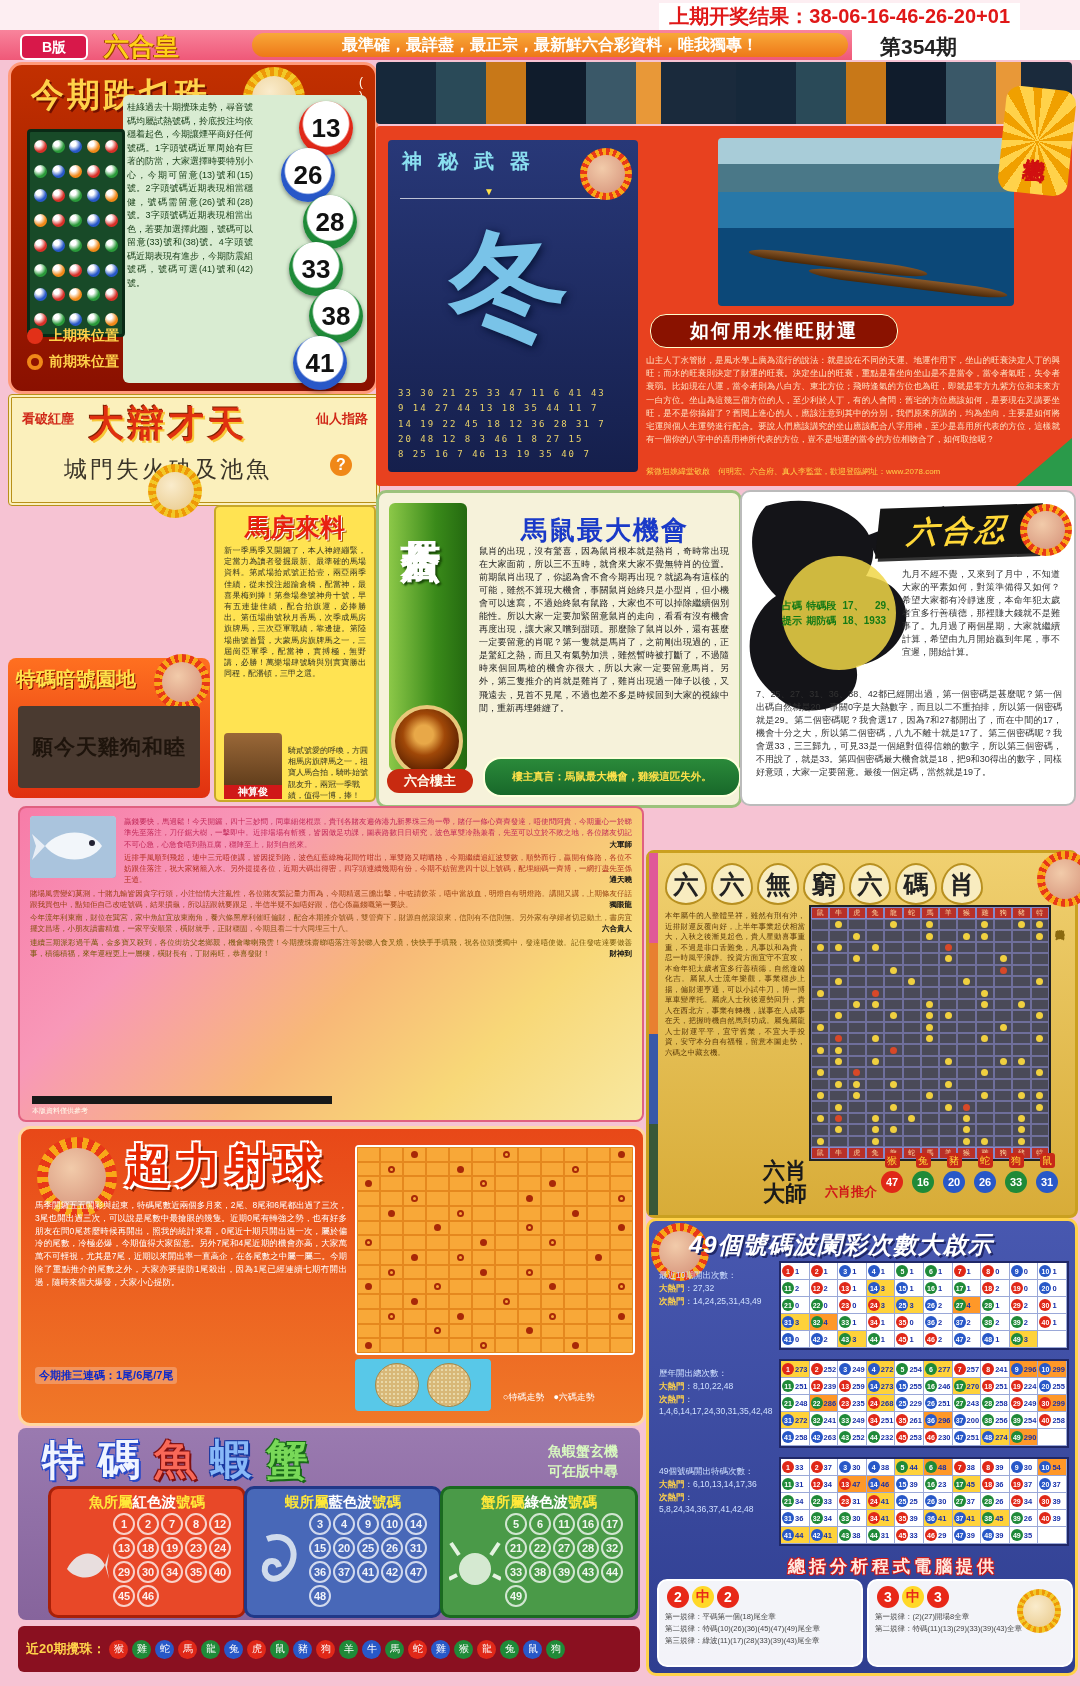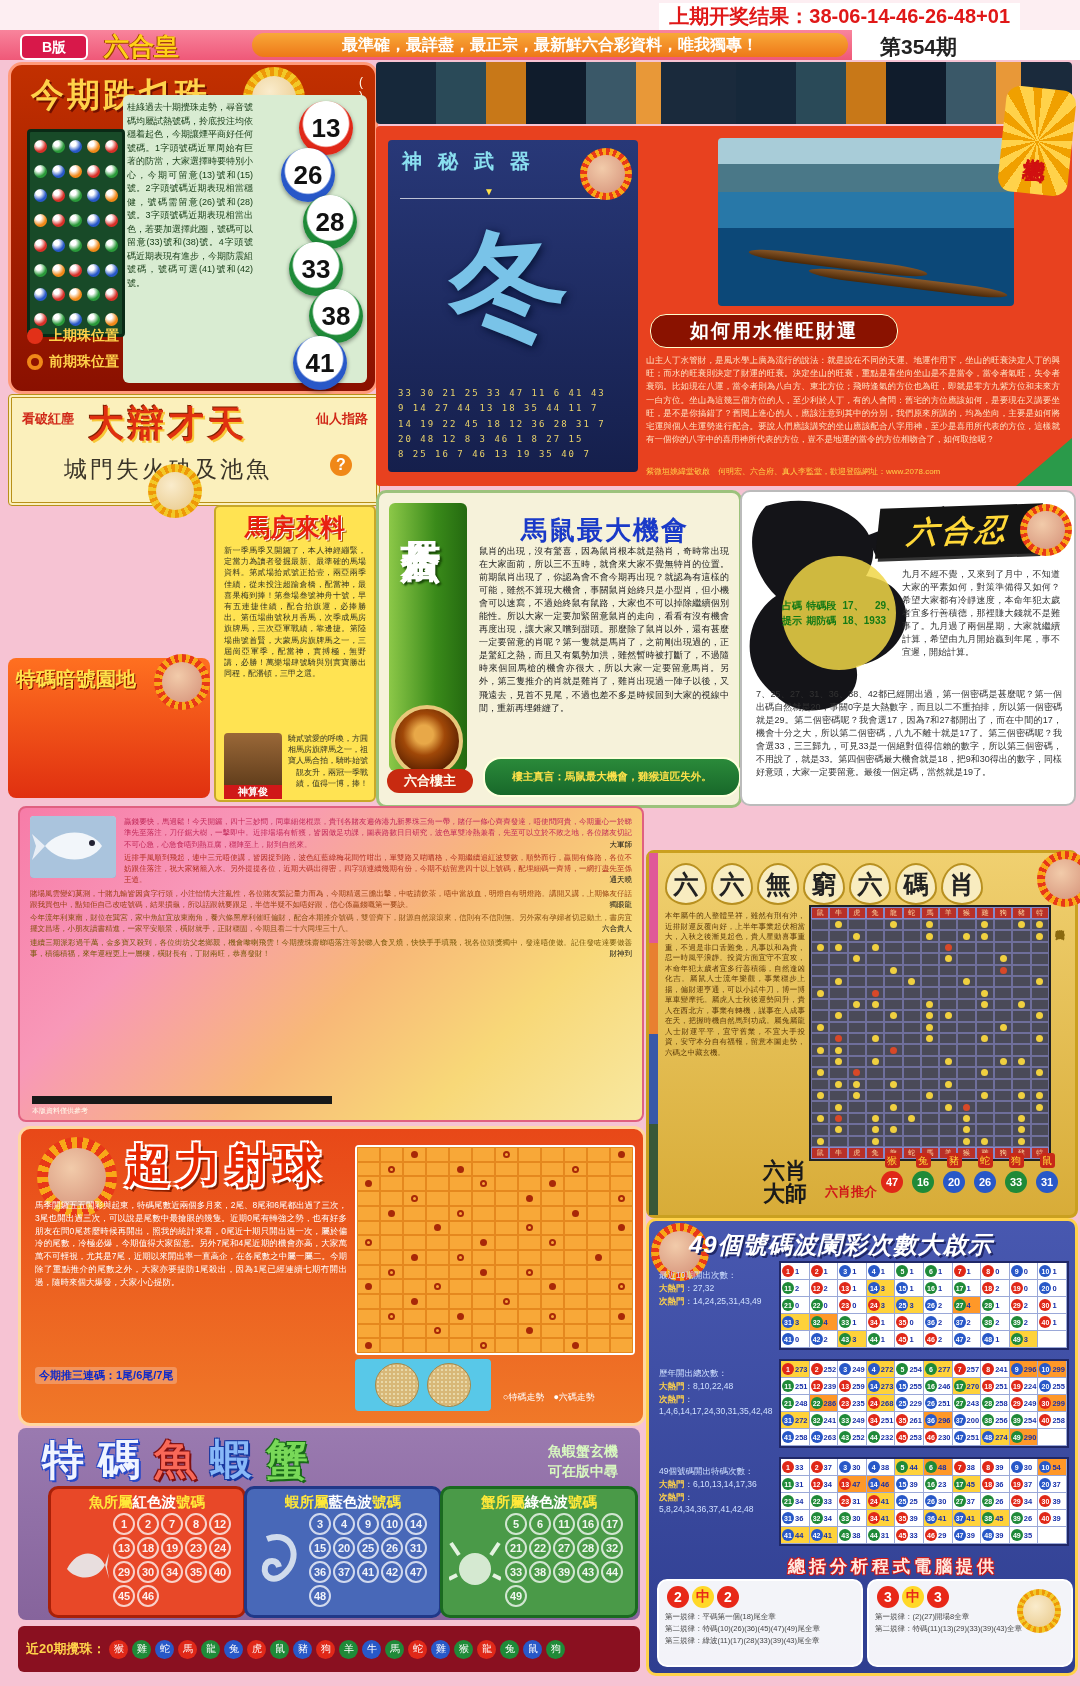--- a/index.html
+++ b/index.html
@@ -50,21 +50,21 @@
   #secret{left:8px;top:658px;width:202px;height:140px;background:linear-gradient(#ff7020,#e03010);border-radius:8px;}
   #secret-title{left:8px;top:8px;font-size:20px;font-weight:900;color:#ffe24a;text-shadow:1px 1px 0 #801000;}
   #secret-inner{left:10px;top:48px;width:182px;height:82px;background:#4a3a30;border-radius:4px;display:flex;align-items:center;justify-content:center;}
   #secret-line{color:#1e140c;font-size:21px;font-weight:bold;letter-spacing:1px;}
   
   #stable{left:214px;top:505px;width:158px;height:293px;background:#ffe352;border:2px solid #c8a828;border-radius:6px;}
   #stable-title{left:0;top:4px;width:158px;text-align:center;font-size:25px;font-weight:900;color:#e82010;text-shadow:1px 1px 0 #fff,2px 2px 0 #a86000;}
   #stable-body{left:8px;top:38px;width:142px;height:184px;color:#332;font-size:8px;line-height:1.4;text-align:justify;overflow:hidden;}
   #horse{left:8px;top:226px;width:58px;height:60px;background:linear-gradient(#9a6838,#5a3818);border-radius:4px;}
   #tipster{left:8px;top:278px;width:58px;height:14px;background:#d01818;color:#fff;font-size:10px;font-weight:bold;text-align:center;line-height:14px;}
-  #stable-body2{left:72px;top:226px;width:80px;height:62px;color:#332;font-size:8px;line-height:1.4;overflow:hidden;text-align:right;}
+  #stable-body2{left:72px;top:238px;width:80px;height:62px;color:#332;font-size:8px;line-height:1.4;overflow:hidden;}
   
   #cityphoto{left:376px;top:62px;width:696px;height:62px;background:repeating-linear-gradient(90deg,#16283a 0 60px,#2a4a58 60px 110px,#c87818 110px 150px,#101c2c 150px 210px,#3a5868 210px 260px,#e89838 260px 285px,#1a2a3c 285px 360px);border-radius:4px;}
   #redpanel{left:376px;top:126px;width:696px;height:360px;background:#e8411f;border-radius:4px;}
   #mystery{left:12px;top:14px;width:250px;height:332px;background:linear-gradient(#283878,#151f4c);border-radius:4px;}
   #mystery-title{left:14px;top:8px;color:#8ae0f0;font-size:20px;font-weight:bold;letter-spacing:16px;}
   #mystery-line{left:12px;top:58px;width:200px;border-top:1px solid rgba(255,255,255,.7);}
   #mystery-arrow{left:96px;top:46px;color:#ffe24a;font-size:10px;}
   #mystery-glyph{left:60px;top:66px;font-size:120px;font-weight:bold;color:#79c3e8;font-family:"DejaVu Serif",serif;transform:rotate(-4deg);text-shadow:2px 2px 8px #041030;}
   #mystery-rows{left:10px;top:246px;width:230px;color:#e8d26a;font-size:9px;line-height:1.7;letter-spacing:2px;font-family:"DejaVu Sans Mono",monospace;}
   #lake{left:342px;top:12px;width:296px;height:168px;border-radius:4px;background:linear-gradient(#a8ccd8 0 26px,#4a7888 26px 54px,#2878a8 54px 90px,#0c4878 90px 168px);overflow:hidden;}
@@ -90,21 +90,21 @@
   #ninja-logo span{color:#ffd838;font-size:30px;font-weight:900;font-style:italic;letter-spacing:4px;}
   #ninja-circle{left:40px;top:64px;width:114px;height:114px;border-radius:50%;background:rgba(240,214,70,.85);display:flex;flex-direction:row;align-items:center;justify-content:center;z-index:3;}
   #ninja-circle div{color:#157a15;font-size:10px;font-weight:bold;line-height:1.5;}
   #ninja-b1{left:160px;top:76px;width:158px;height:116px;color:#333;}
   #ninja-b2{left:14px;top:196px;width:306px;height:106px;color:#333;}
   
   #rainbow{left:18px;top:806px;width:622px;height:312px;border:2px solid #e06080;border-radius:8px;background:linear-gradient(135deg,#f77ca8,#f898b8 28%,#f8b878 55%,#f8d878 76%,#f8e8a0);}
   #carp{float:left;width:86px;height:62px;margin:0 8px 4px 0;background:linear-gradient(#cfe0ee,#8898c0);border-radius:4px;}
   #rainbow-text{position:absolute;left:10px;top:8px;width:602px;height:278px;overflow:hidden;font-size:7.5px;line-height:1.5;text-align:justify;}
   #rainbow-text p{margin:0 0 2px 0;}
-  #rainbow-text .ender{float:right;color:#111;font-weight:normal;}
+  #rainbow-text .ender{float:right;color:#111;font-weight:bold;}
   #rainbow-bar{position:absolute;left:12px;top:288px;width:300px;height:8px;background:#181818;}
   #rainbow-note{position:absolute;left:12px;top:298px;color:#ffe;font-size:7px;}
   
   #sixsix{left:646px;top:850px;width:426px;height:362px;background:linear-gradient(#f0d070,#d8ac38);border:3px solid #caa020;border-radius:8px;}
   #sixsix-edge{left:0;top:0;width:9px;height:100%;background:linear-gradient(#e05898 0 25%,#e88030 25% 50%,#3858a8 50% 75%,#385838 75%);}
   #sixsix-title{left:16px;top:10px;display:flex;gap:4px;}
   #sixsix-title .chip{width:38px;height:38px;background:#f8ecc0;border:2px solid #b89020;border-radius:50% 50% 50% 50%/60% 60% 40% 40%;color:#222;font-size:25px;font-weight:900;display:flex;align-items:center;justify-content:center;font-family:"DejaVu Serif",serif;}
   #sixsix-left{left:16px;top:58px;width:140px;height:242px;color:#5a3808;font-size:7.5px;line-height:1.4;text-align:justify;overflow:hidden;}
   #sixsix-grid{left:160px;top:52px;width:238px;height:252px;background:#4a4a58;border:2px solid #222;display:grid;grid-template-rows:12px repeat(20,1fr) 12px;}
   .gridrow{display:grid;grid-template-columns:repeat(13,1fr);}
@@ -163,21 +163,21 @@
   .cc.d{background:#e82818;color:#fff;} .cc.m{background:#ffd828;color:#e82818;}
   .combo .lines{margin:0 6px;color:#444;font-size:7.5px;line-height:1.6;}
   #combo2-burst{left:148px;top:8px;width:44px;height:44px;}
 </style>
 </head>
 <body>
 
 <div id="page">
 
   <div class="abs" id="hdr-top"></div>
-  <div class="abs" id="hdr-result"><span>上期开奖结果：</span><span>38-06-14-46-26-48+01</span></div>
+  <div class="abs" id="hdr-result"><span>上期开奖结果：</span><span>38-06-16-46-26-20+01</span></div>
   <div class="abs" id="hdr-bar"></div>
   <div class="abs" id="b-badge">B版</div>
   <div class="abs" id="brand">六合皇</div>
   <div class="abs" id="slogan">最準確，最詳盡，最正宗，最新鮮六合彩資料，唯我獨專！</div>
   <div class="abs" id="issue-box"></div>
   <div class="abs" id="issue">第354期</div>
 
   <div class="abs" id="beads">
     <div class="abs" id="beads-title">今期跌乜珠</div>
     <div class="burst gold" style="left:232px;top:2px;width:62px;height:62px;"></div>
@@ -251,20 +251,23 @@
     <div class="abs" id="oracle-right">仙人指路</div>
     <div class="abs" id="oracle-line">城門失火殃及池魚</div>
     <div class="abs" id="oracle-q">?</div>
     <div class="burst gold" style="left:136px;top:66px;width:54px;height:54px;"></div>
   </div>
 
 
   <div class="abs" id="secret">
     <div class="abs" id="secret-title">特碼暗號園地</div>
     <div class="burst" style="left:146px;top:-4px;width:56px;height:56px;"></div>
+    <div class="abs" id="secret-inner">
+        <span id="secret-line">願今天雞狗和睦</span>
+      </div>
   </div>
 
   <div class="abs" id="stable">
     <div class="abs" id="stable-title">馬房來料</div>
     <div class="abs" id="stable-body">新一季馬季又開鑼了，本人神經繃緊，定當力為讀者發掘最新、最準確的馬場資料。第貳場拾貳號正拾壹，兩亞兩季佳績，從未投注超踰倉橋，配當神，最喜果梅到捧！第叁場叁號神舟十號，早有五連捷佳績，配合抬旗運，必捧勝出。第伍場曲號秋月香馬，次季成馬房旗牌馬，三次亞軍戰績，靠邊捷。第陸場曲號首賢，大蒙馬房旗牌馬之一，三屆崗亞軍季，配當神，實搏極，無野講，必勝！萬樂場肆號騎與別實寶勝出同程，配潘頓，三甲之選。</div>
     <div class="abs" id="horse"></div>
     <div class="abs" id="tipster">神算俊</div>
     <div class="abs" id="stable-body2">騎貳號愛的呼喚，方圓相馬房旗牌馬之一，祖寶人馬合拍，騎昨始號靚友升，兩冠一季戰績，值得一博，捧！</div>
   </div>
 

